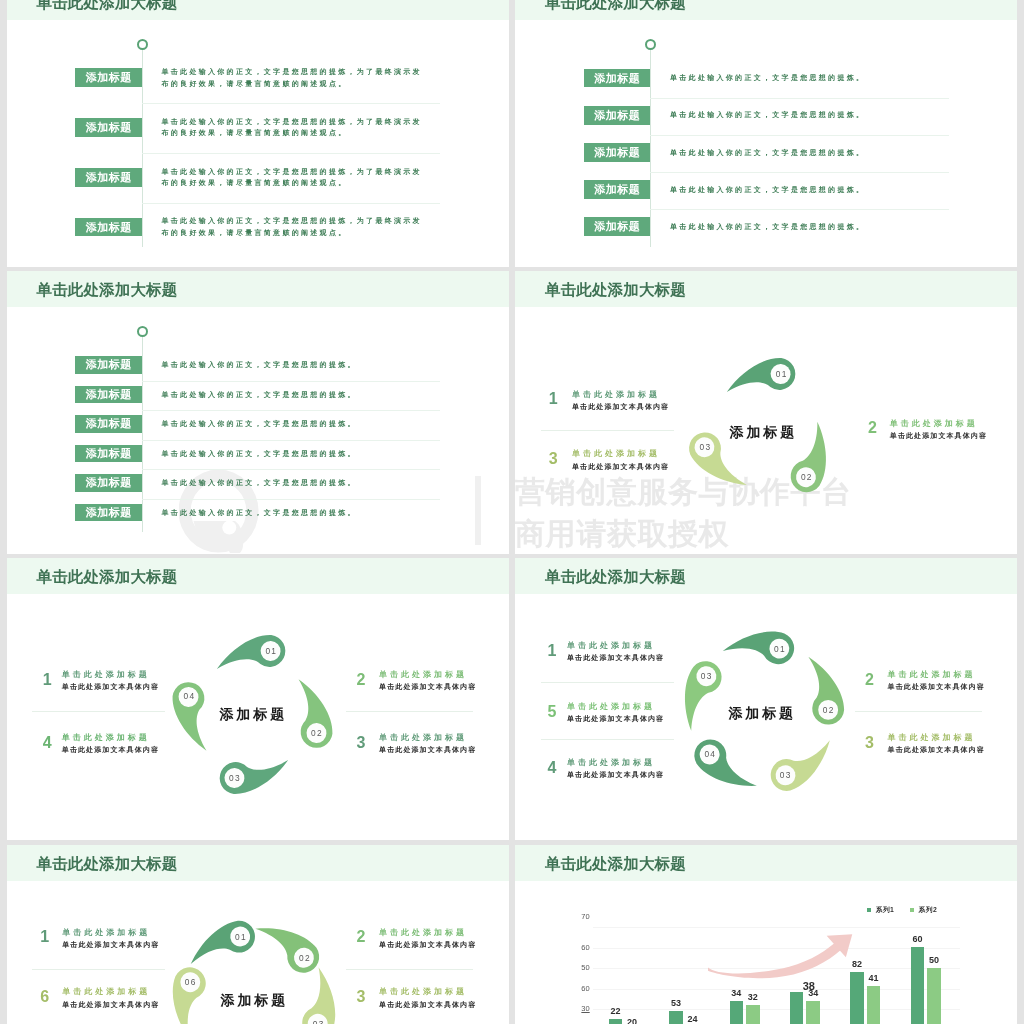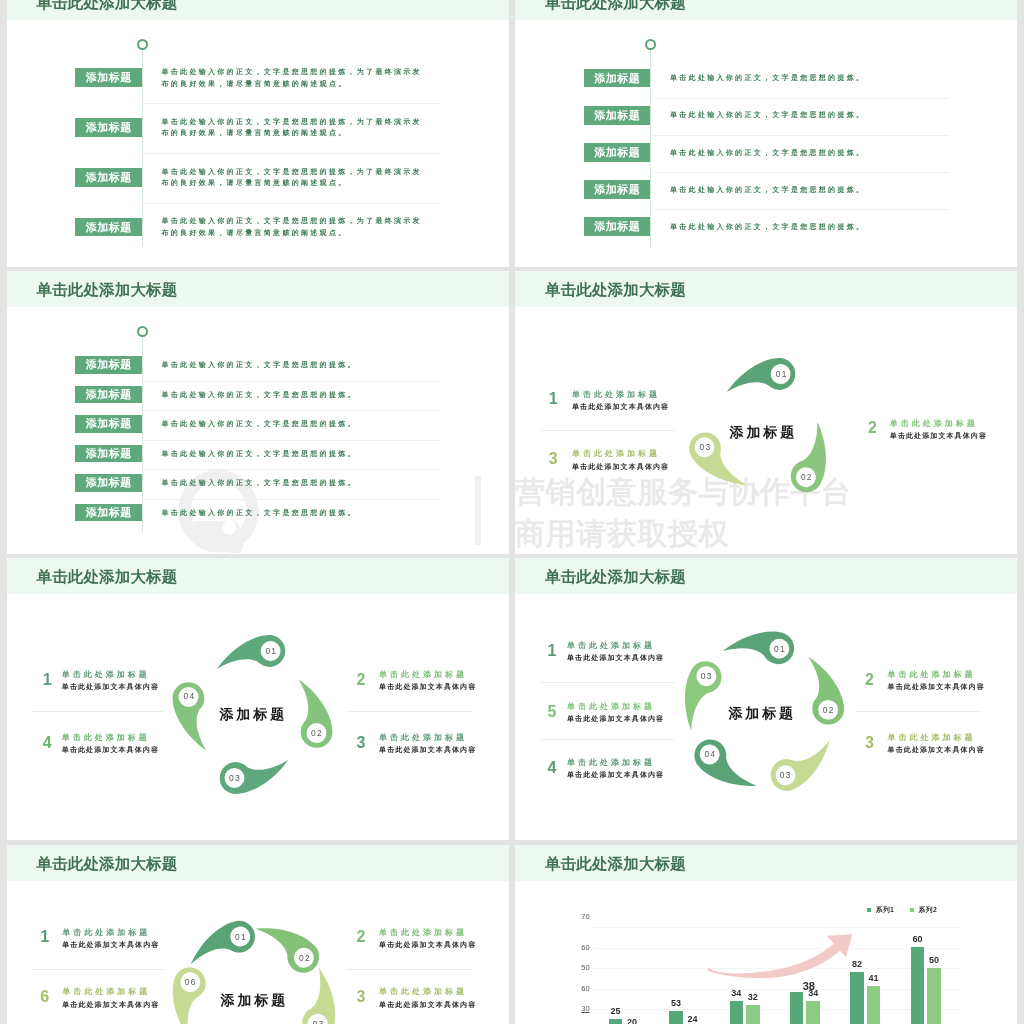--- a/index.html
+++ b/index.html
@@ -286,21 +286,21 @@
       <div class="ch-ylab" style="left:44.7px;top:68px;width:30px;font-size:7.5px;">70</div>
       <div class="ch-grid" style="left:77.9px;top:103.5px;width:367.1px;"></div>
       <div class="ch-ylab" style="left:44.7px;top:98.99999999999999px;width:30px;font-size:7.5px;">60</div>
       <div class="ch-grid" style="left:77.9px;top:123.5px;width:367.1px;"></div>
       <div class="ch-ylab" style="left:44.7px;top:119.54999999999998px;width:30px;font-size:7.5px;">50</div>
       <div class="ch-grid" style="left:77.9px;top:144.5px;width:367.1px;"></div>
       <div class="ch-ylab" style="left:44.7px;top:140.10000000000002px;width:30px;font-size:7.5px;">60</div>
       <div class="ch-grid" style="left:77.9px;top:164.5px;width:367.1px;"></div>
       <div class="ch-ylab" style="left:44.7px;top:160.65px;width:30px;font-size:7.5px;text-decoration:underline;">30</div>
       <div class="ch-bar" style="left:93.7px;top:174.625px;width:13.6px;height:51.37500000000001px;background:#55a878;"></div>
-      <div class="ch-val" style="left:84.7px;top:162.725px;width:31.6px;font-size:9px;">25</div>
+      <div class="ch-val" style="left:84.7px;top:162.725px;width:31.6px;font-size:9px;">22</div>
       <div class="ch-val" style="left:101.2px;top:173px;width:31.6px;font-size:9px;">20</div>
       <div class="ch-bar" style="left:154.1px;top:166.405px;width:13.6px;height:59.595000000000006px;background:#55a878;"></div>
       <div class="ch-val" style="left:145.1px;top:154.505px;width:31.6px;font-size:9px;">53</div>
       <div class="ch-val" style="left:161.6px;top:170.945px;width:31.6px;font-size:9px;">24</div>
       <div class="ch-bar" style="left:214.5px;top:156.13px;width:13.6px;height:69.87px;background:#55a878;"></div>
       <div class="ch-val" style="left:205.5px;top:144.23px;width:31.6px;font-size:9px;">34</div>
       <div class="ch-bar" style="left:231px;top:160.24px;width:13.6px;height:65.76px;background:#8ccb84;"></div>
       <div class="ch-val" style="left:222px;top:148.34px;width:31.6px;font-size:9px;">32</div>
       <div class="ch-bar" style="left:274.9px;top:147.91px;width:13.6px;height:78.09px;background:#55a878;"></div>
       <div class="ch-val" style="left:278px;top:136.01px;width:31.6px;font-size:11px;">38</div>

